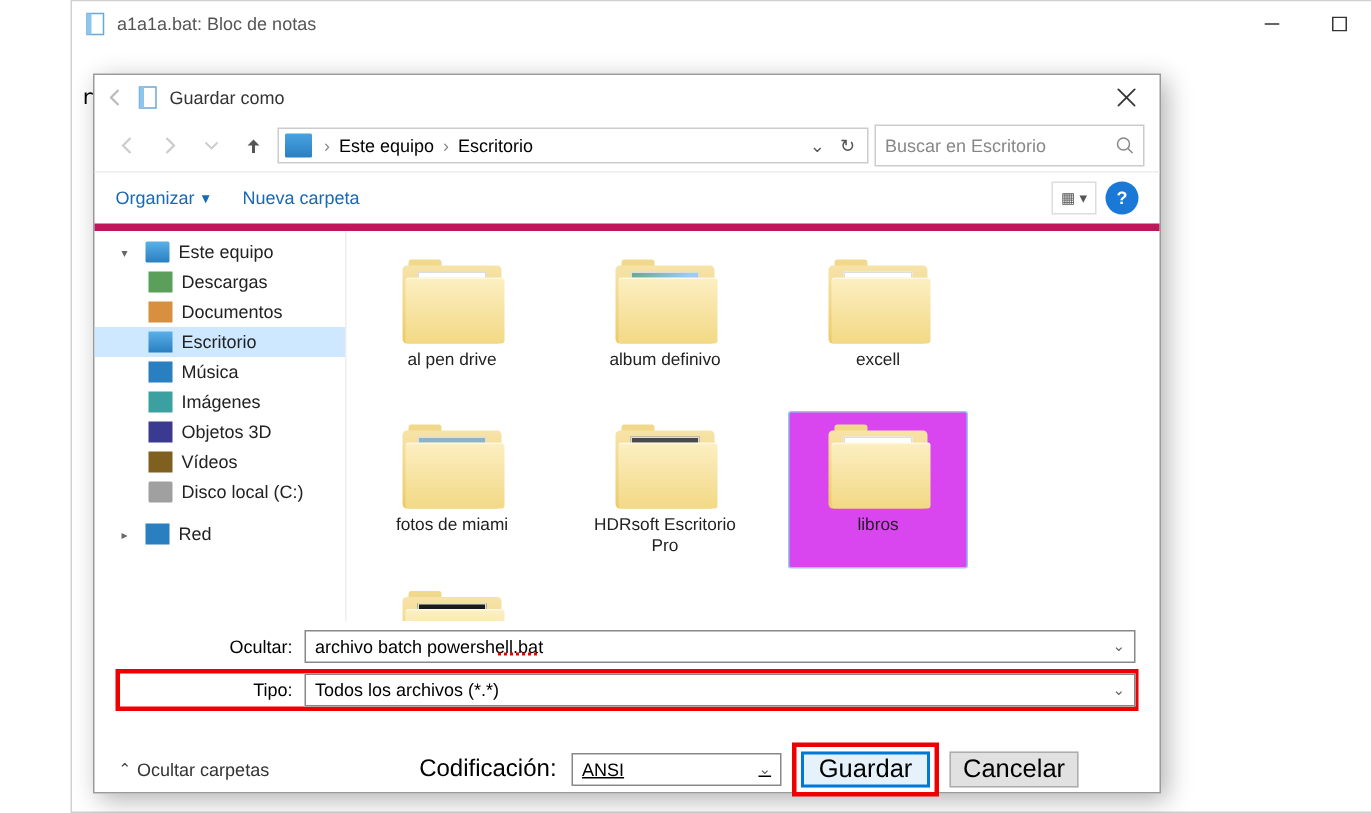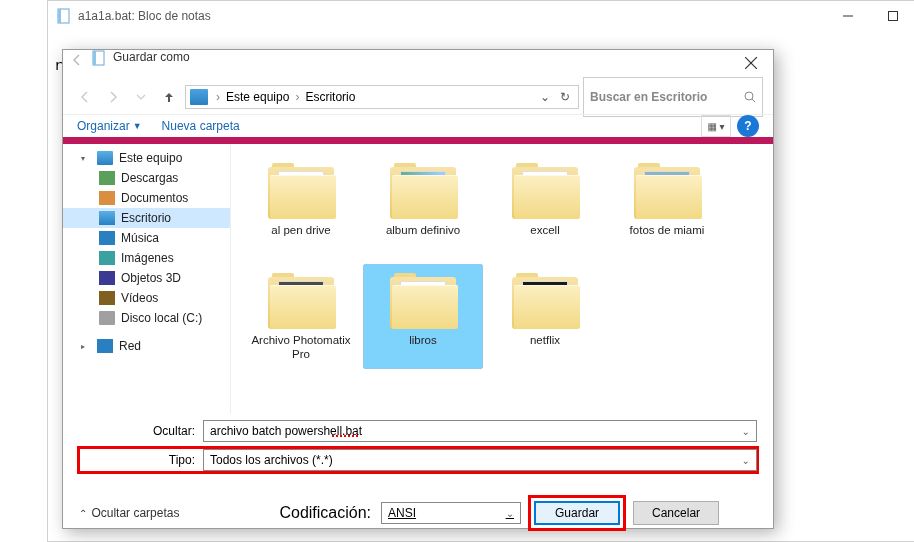--- a/index.html
+++ b/index.html
@@ -8,37 +8,37 @@
 .np-titlebar { height: 30px; background: #fff; display: flex; align-items: center; padding: 0 0 0 8px; }
 .np-icon { width: 16px; height: 16px; margin-right: 6px; display: inline-flex; align-items: center; justify-content: center; }
 .np-title { font-size: 12px; color: #555; flex: 1; }
 .np-controls { display: flex; }
 .np-btn { width: 45px; height: 30px; display: flex; align-items: center; justify-content: center; color: #555; font-size: 11px; }
 .np-menu { height: 20px; padding: 0 6px; display: flex; gap: 2px; font-size: 12px; color: #333; }
 .np-menu span { padding: 2px 6px; }
 .np-content { position: absolute; top: 56px; left: 6px; right: 24px; font-family: Consolas, monospace; font-size: 14px; color: #000; white-space: pre; }
 
 .dialog { position: absolute; top: 48px; left: 14px; width: 712px; height: 480px; background: #fff; border: 1px solid #9a9a9a; box-shadow: 4px 4px 16px rgba(0,0,0,.3); display: flex; flex-direction: column; }
-.dlg-titlebar { height: 30px; display: flex; align-items: flex-start; padding: 0 2px 0 4px; }
+.dlg-titlebar { height: 30px; display: flex; align-items: center; padding: 0 2px 0 4px; }
 .dlg-back { width: 20px; height: 20px; display: flex; align-items: center; justify-content: center; color: #888; margin-right: 4px; }
 .dlg-title { font-size: 12px; color: #333; flex: 1; }
 .dlg-close { width: 40px; height: 26px; display: flex; align-items: center; justify-content: center; color: #333; font-size: 14px; }
 
 .dlg-nav { height: 34px; display: flex; align-items: center; padding: 0 10px; gap: 4px; }
 .nav-arrow { width: 24px; height: 24px; display: flex; align-items: center; justify-content: center; color: #555; }
 .nav-arrow.disabled { color: #ccc; }
 .nav-up { width: 24px; height: 24px; display: flex; align-items: center; justify-content: center; color: #555; }
 .breadcrumb { flex: 1; height: 24px; border: 1px solid #ccc; display: flex; align-items: center; padding: 0 4px; font-size: 12px; background: #fff; }
 .bc-icon { width: 18px; height: 16px; margin-right: 2px; background: linear-gradient(#4aa3e0,#2a7fc0); border-radius: 1px; }
 .bc-sep { margin: 0 6px; color: #888; }
 .bc-dd { margin-left: auto; display: flex; gap: 2px; }
 .bc-dd span { padding: 0 4px; color: #555; }
-.search-box { width: 180px; height: 40px; border: 1px solid #ccc; display: flex; align-items: center; padding: 0 6px; font-size: 12px; color: #888; justify-content: space-between; font-weight: bold; }
-
-.dlg-toolbar { height: 30px; display: flex; align-items: center; padding: 0 14px; border-top: 1px solid #eee; border-bottom: 7px solid #be185d; font-size: 12px; }
+.search-box { width: 180px; height: 28px; border: 1px solid #ccc; display: flex; align-items: center; padding: 0 6px; font-size: 12px; color: #888; justify-content: space-between; }
+
+.dlg-toolbar { height: 40px; display: flex; align-items: center; padding: 0 14px; border-top: 1px solid #eee; border-bottom: 5px solid #be185d; font-size: 12px; }
 .tb-item { color: #1968b3; margin-right: 20px; display: flex; align-items: center; gap: 3px; }
 .tb-spacer { flex: 1; }
 .tb-view { width: 30px; height: 22px; border: 1px solid #ddd; margin-right: 6px; display: flex; align-items: center; justify-content: center; color: #555; font-size: 10px; }
 .tb-help { width: 22px; height: 22px; border-radius: 50%; background: #1a79d6; color: #fff; display: flex; align-items: center; justify-content: center; font-size: 12px; font-weight: bold; }
 
 .dlg-body { flex: 1; display: flex; min-height: 0; }
 .tree { width: 168px; border-right: 1px solid #eee; overflow-y: auto; font-size: 12px; padding: 4px 0; }
 .tree-item { display: flex; align-items: center; padding: 3px 6px 3px 18px; gap: 6px; color: #222; }
 .tree-item.l2 { padding-left: 36px; }
 .tree-item.selected { background: #cde8ff; }
@@ -49,23 +49,23 @@
 .ic-doc { background: #d89040; }
 .ic-desk { background: linear-gradient(#5ab0e8,#2a7fc0); }
 .ic-img { background: #3aa0a0; }
 .ic-mus { background: #2a7fc0; }
 .ic-3d { background: #3a3a90; }
 .ic-vid { background: #806020; }
 .ic-disk { background: #a0a0a0; border-radius: 1px; }
 .ic-net { background: #2a7fc0; }
 
 .file-area { flex: 1; overflow: auto; padding: 10px; position: relative; }
-.file-grid { display: flex; flex-wrap: wrap; gap: 6px 2px; align-content: flex-start; }
+.file-grid { display: flex; flex-wrap: wrap; gap: 6px 22px; align-content: flex-start; }
 .file-item { width: 120px; text-align: center; font-size: 11.5px; color: #222; padding: 6px 2px; border: 1px solid transparent; border-radius: 2px; }
-.file-item.selected { background: #7dd3fc; border-color: #95c8ee; }
+.file-item.selected { background: #d946ef; border-color: #95c8ee; }
 .folder-thumb { width: 74px; height: 58px; margin: 0 auto 4px; position: relative; }
 .folder-back { position: absolute; inset: 6px 4px 0 4px; background: linear-gradient(#f7e3a8,#eccb67); border-radius: 3px; }
 .folder-tab { position: absolute; top: 2px; left: 8px; width: 22px; height: 8px; background: #f0d98a; border-radius: 2px 2px 0 0; }
 .folder-front { position: absolute; inset: 14px 2px 0 6px; background: linear-gradient(#fcefc2,#f2d985); border-radius: 2px; box-shadow: inset 0 1px 0 rgba(255,255,255,.6); }
 .folder-inner { position: absolute; top: 10px; left: 14px; width: 46px; height: 38px; background: #fff; border: 1px solid #ddd; overflow: hidden; }
 .fi-album { background: linear-gradient(135deg,#6a8,#9cf,#fa8); }
 .fi-firefox { background: #34394a; }
 .fi-excel { background: #fff; }
 .fi-miami { background: linear-gradient(#8ab4c8,#d0b080); }
 .fi-hdr { background: #4a4a4a; }
@@ -79,21 +79,21 @@
 .combo { flex: 1; height: 22px; border: 1px solid #888; background: #fff; display: flex; align-items: center; padding: 0 6px; font-size: 12px; justify-content: space-between; position: relative; }
 .combo .dd { color: #666; font-size: 10px; }
 .red-underline { position: relative; }
 .red-underline::after { content: ""; position: absolute; left: 122px; right: calc(100% - 149px); bottom: 1px; height: 2px; background: repeating-linear-gradient(90deg,#e00 0 2px,transparent 2px 4px); }
 .row.tipo-row { outline: 3px solid #e00; outline-offset: -1px; padding: 1px 0; align-items: center; }
 
 .footer { display: flex; align-items: center; padding: 8px 16px 0; gap: 10px; }
 .hide-folders { display: flex; align-items: center; gap: 4px; font-size: 12px; color: #333; }
 .enc-label { margin-left: 90px; }
 .enc-combo { width: 140px; height: 22px; border: 1px solid #888; display: flex; align-items: center; padding: 0 6px; justify-content: space-between; font-size: 12px; text-decoration: underline; }
-.btn { width: 86px; height: 24px; border: 1px solid #adadad; background: #e1e1e1; font-size: 12px; display: flex; align-items: center; justify-content: center; }
+.btn { width: 86px; height: 24px; border: 1px solid #adadad; background: #e1e1e1; font-size: 17px; display: flex; align-items: center; justify-content: center; }
 .save-wrap { outline: 3px solid #e00; padding: 3px; }
 .btn.primary { border: 2px solid #0078d7; background: #e5f1fb; }
 svg { display:block; }
 </style>
 </head>
 <body>
 
 <div class="notepad-window">
   <div class="np-titlebar">
     <span class="np-icon">
@@ -291,21 +291,21 @@
           </div>
           <div class="file-item">
             <div class="folder-thumb">
                 <div class="folder-tab"></div>
                 <div class="folder-back"></div>
                 <div class="folder-inner fi-hdr">
                   <div style="color:#fff;font-size:9px;text-align:center;padding-top:12px">✦</div>
                 </div>
                 <div class="folder-front"></div>
               </div>
-            <div class="fname">Archivo Photomatix Pro</div>
+            <div class="fname">HDRsoft Escritorio Pro</div>
           </div>
           <div class="file-item selected">
             <div class="folder-thumb">
                 <div class="folder-tab"></div>
                 <div class="folder-back"></div>
                 <div class="folder-inner fi-libros">
                   <svg width="44" height="36">
                     <path d="M14 8 a8 8 0 1 0 0.01 0" fill="none" stroke="#2a7fc7" stroke-width="3"></path>
                     <rect x="22" y="6" width="16" height="22" fill="#fff" stroke="#d05050"></rect>
                     <text x="24" y="22" font-size="9" fill="#d05050">pdf</text>

